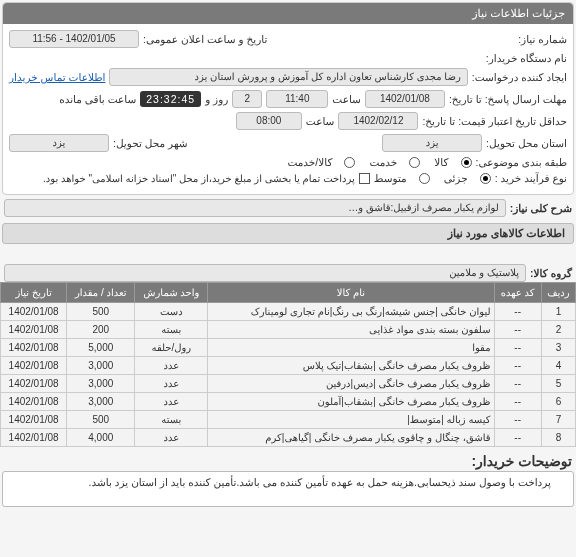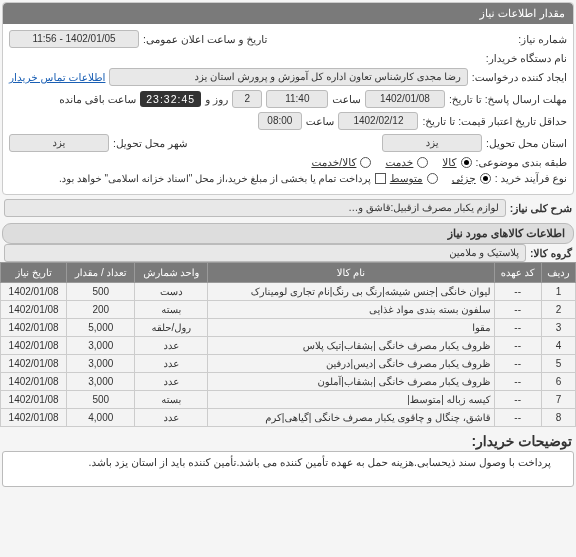--- a/index.html
+++ b/index.html
@@ -62,40 +62,39 @@
     letter-spacing: 1px;
   }
   .radio-group {
     display: flex;
     gap: 14px;
     align-items: center;
   }
   .radio-item {
     display: flex;
     align-items: center;
-    gap: 4px;
-    font-size: 10.5px;
-    text-decoration: underline;
+    gap: 12px;
+    font-size: 10.5px;
   }
   .radio-dot {
     width: 11px; height: 11px; border: 1px solid #555; border-radius: 50%;
     display: inline-flex; align-items: center; justify-content: center;
   }
   .radio-dot.on::after {
     content: ""; width: 5px; height: 5px; background: #000; border-radius: 50%;
   }
   .checkbox {
     width: 11px; height: 11px; border: 1px solid #555; display:inline-block;
   }
   .section-bar {
     background: #ddd;
     border: 1px solid #bbb;
-    border-radius: 9px;
+    border-radius: 3px;
     padding: 3px 8px;
-    margin: 6px 2px 0;
+    margin: 6px 2px 20px;
     font-size: 11px;
     font-weight: bold;
   }
   
   .watermark {
     position: absolute;
     left: 50%; top: 320px;
     transform: translate(-50%, 0);
     color: rgba(0,0,0,0.07);
     font-size: 48px;
@@ -140,21 +139,21 @@
     text-align: right;
   }
   .spacer { flex: 1; }
 </style>
 </head>
 <body>
 
 <div class="watermark">ستاد</div>
 
 <div class="panel">
-  <div class="panel-header">مقدار اطلاعات نیاز</div>
+  <div class="panel-header">جزئیات اطلاعات نیاز</div>
   <div class="panel-body">
 
     <div class="row">
       <span class="label">شماره نیاز:</span>
       <span class="spacer"></span>
       <span class="label">تاریخ و ساعت اعلان عمومی:</span>
       <span class="input" style="width:130px">1402/01/05 - 11:56</span>
     </div>
 
     <div class="row">
@@ -175,21 +174,21 @@
       <span class="input" style="width:30px">2</span>
       <span class="label">روز و</span>
       <span class="countdown">23:32:45</span>
       <span class="label">ساعت باقی مانده</span>
     </div>
 
     <div class="row">
       <span class="label">حداقل تاریخ اعتبار قیمت: تا تاریخ:</span>
       <span class="input" style="width:80px">1402/02/12</span>
       <span class="label">ساعت</span>
-      <span class="input" style="width:44px">08:00</span>
+      <span class="input" style="width:66px">08:00</span>
     </div>
 
     <div class="row">
       <span class="label">استان محل تحویل:</span>
       <span class="input" style="width:100px">یزد</span>
       <span class="spacer"></span>
       <span class="label">شهر محل تحویل:</span>
       <span class="input" style="width:100px">یزد</span>
     </div>
 

